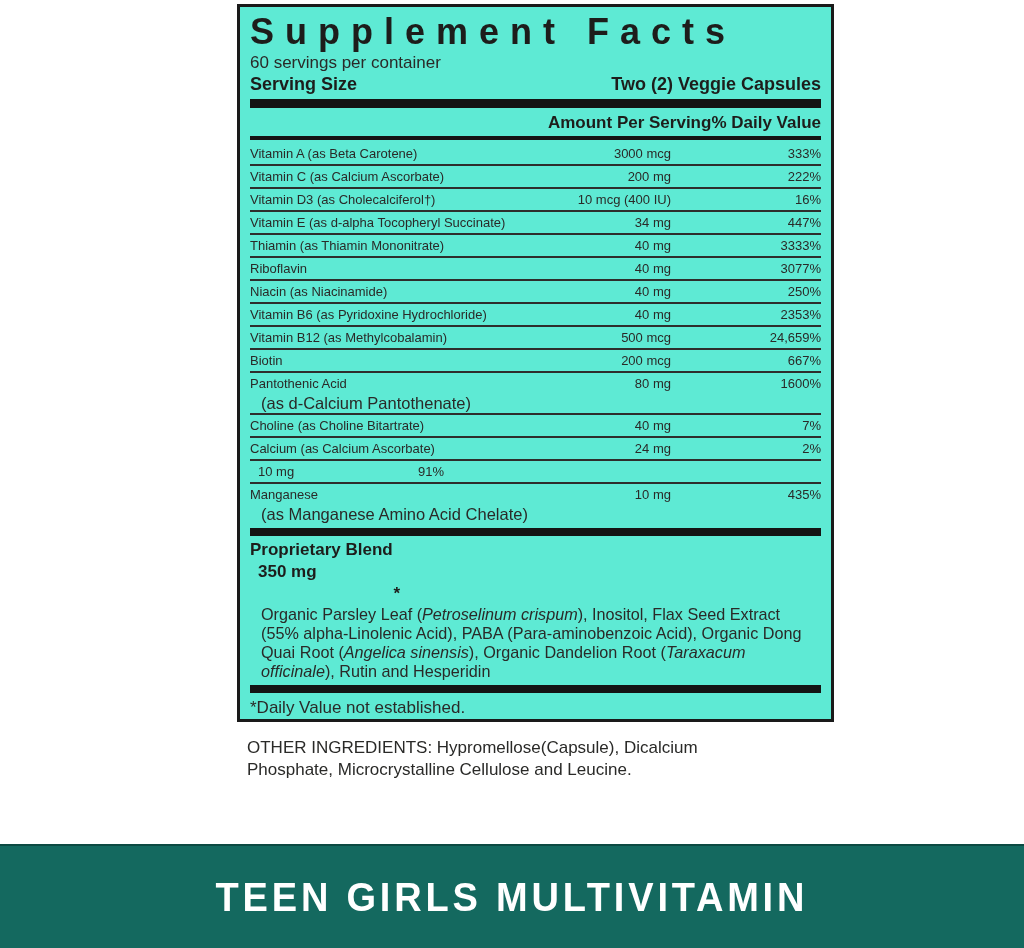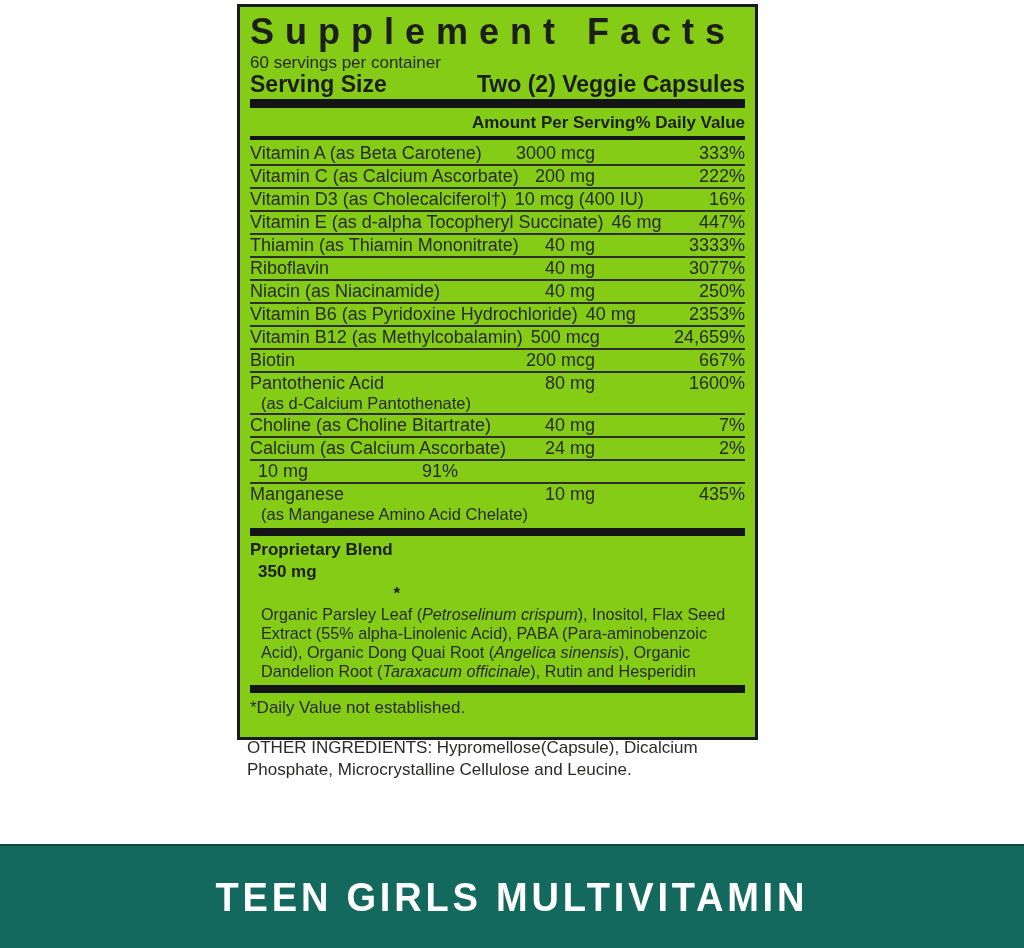--- a/index.html
+++ b/index.html
@@ -1,36 +1,36 @@
 <!DOCTYPE html>
 <html><head>
 <meta charset="utf-8">
 <style>
   html,body{margin:0;padding:0;background:#ffffff;width:1024px;height:948px;overflow:hidden;
     font-family:"Liberation Sans",sans-serif;color:#2a2a28;-webkit-font-smoothing:antialiased;}
   .page{position:relative;width:1024px;height:948px;background:#fff;}
 
   
-  .sf-panel{position:absolute;left:237px;top:4px;width:521px;box-sizing:border-box;
-    border:3px solid #1a1a1a;background:#84cc16;padding:5px 10px 18px 10px;}
+  .sf-panel{position:absolute;left:237px;top:4px;width:597px;box-sizing:border-box;
+    border:3px solid #1a1a1a;background:#5eead4;padding:5px 10px 0 10px;}
   .sf-title{font-weight:700;color:#1d1d1b;font-size:36px;line-height:40px;letter-spacing:11px;
     white-space:nowrap;overflow:hidden;}
   .sf-servings{font-size:17px;line-height:20px;margin-top:1px;}
   .sf-serving-row{display:flex;justify-content:space-between;align-items:flex-start;
-    font-weight:700;color:#1d1d1b;font-size:23px;line-height:23px;}
+    font-weight:700;color:#1d1d1b;font-size:18px;line-height:23px;}
   .bar{background:#141414;}
   .bar-thick{height:9px;margin:3px 0 3px 0;}
   .bar-med{height:4px;margin:2px 0 3px 0;}
   .bar-sec{height:8px;margin:4px 0 3px 0;}
   .sf-colhead{display:flex;justify-content:flex-end;align-items:baseline;
     font-weight:700;color:#1d1d1b;font-size:17px;line-height:23px;}
 
   .nutrient-row{border-bottom:2px solid #2e2e2c;padding:0;}
   .nutrient-row:last-child{border-bottom:none;}
-  .row-main{display:flex;align-items:baseline;font-size:18px;line-height:21px;}
+  .row-main{display:flex;align-items:baseline;font-size:13px;line-height:21px;}
   .n-name{flex:1;white-space:nowrap;}
   .n-amount{text-align:right;white-space:nowrap;padding-left:8px;}
   .n-dv{width:150px;text-align:right;white-space:nowrap;}
   .row-sub{font-size:16.5px;line-height:19px;padding-left:11px;white-space:nowrap;}
 
   .blend-row{display:flex;align-items:baseline;font-weight:700;color:#1d1d1b;
     font-size:17px;line-height:22px;flex-direction:column;}
   .blend-desc{margin:0;padding-left:11px;font-size:16.2px;line-height:19px;font-weight:400;}
   .blend-desc .it{font-style:italic;}
   .sf-footnote{font-size:17px;line-height:22px;padding-top:1px;}
@@ -84,21 +84,21 @@
         <div class="nutrient-row">
           <div class="row-main">
             <span class="n-name">Vitamin D3 (as Cholecalciferol†)</span>
             <span class="n-amount">10 mcg (400 IU)</span>
             <span class="n-dv">16%</span>
           </div>
         </div>
         <div class="nutrient-row">
           <div class="row-main">
             <span class="n-name">Vitamin E (as d-alpha Tocopheryl Succinate)</span>
-            <span class="n-amount">46 mg</span>
+            <span class="n-amount">34 mg</span>
             <span class="n-dv">447%</span>
           </div>
         </div>
         <div class="nutrient-row">
           <div class="row-main">
             <span class="n-name">Thiamin (as Thiamin Mononitrate)</span>
             <span class="n-amount">40 mg</span>
             <span class="n-dv">3333%</span>
           </div>
         </div>

